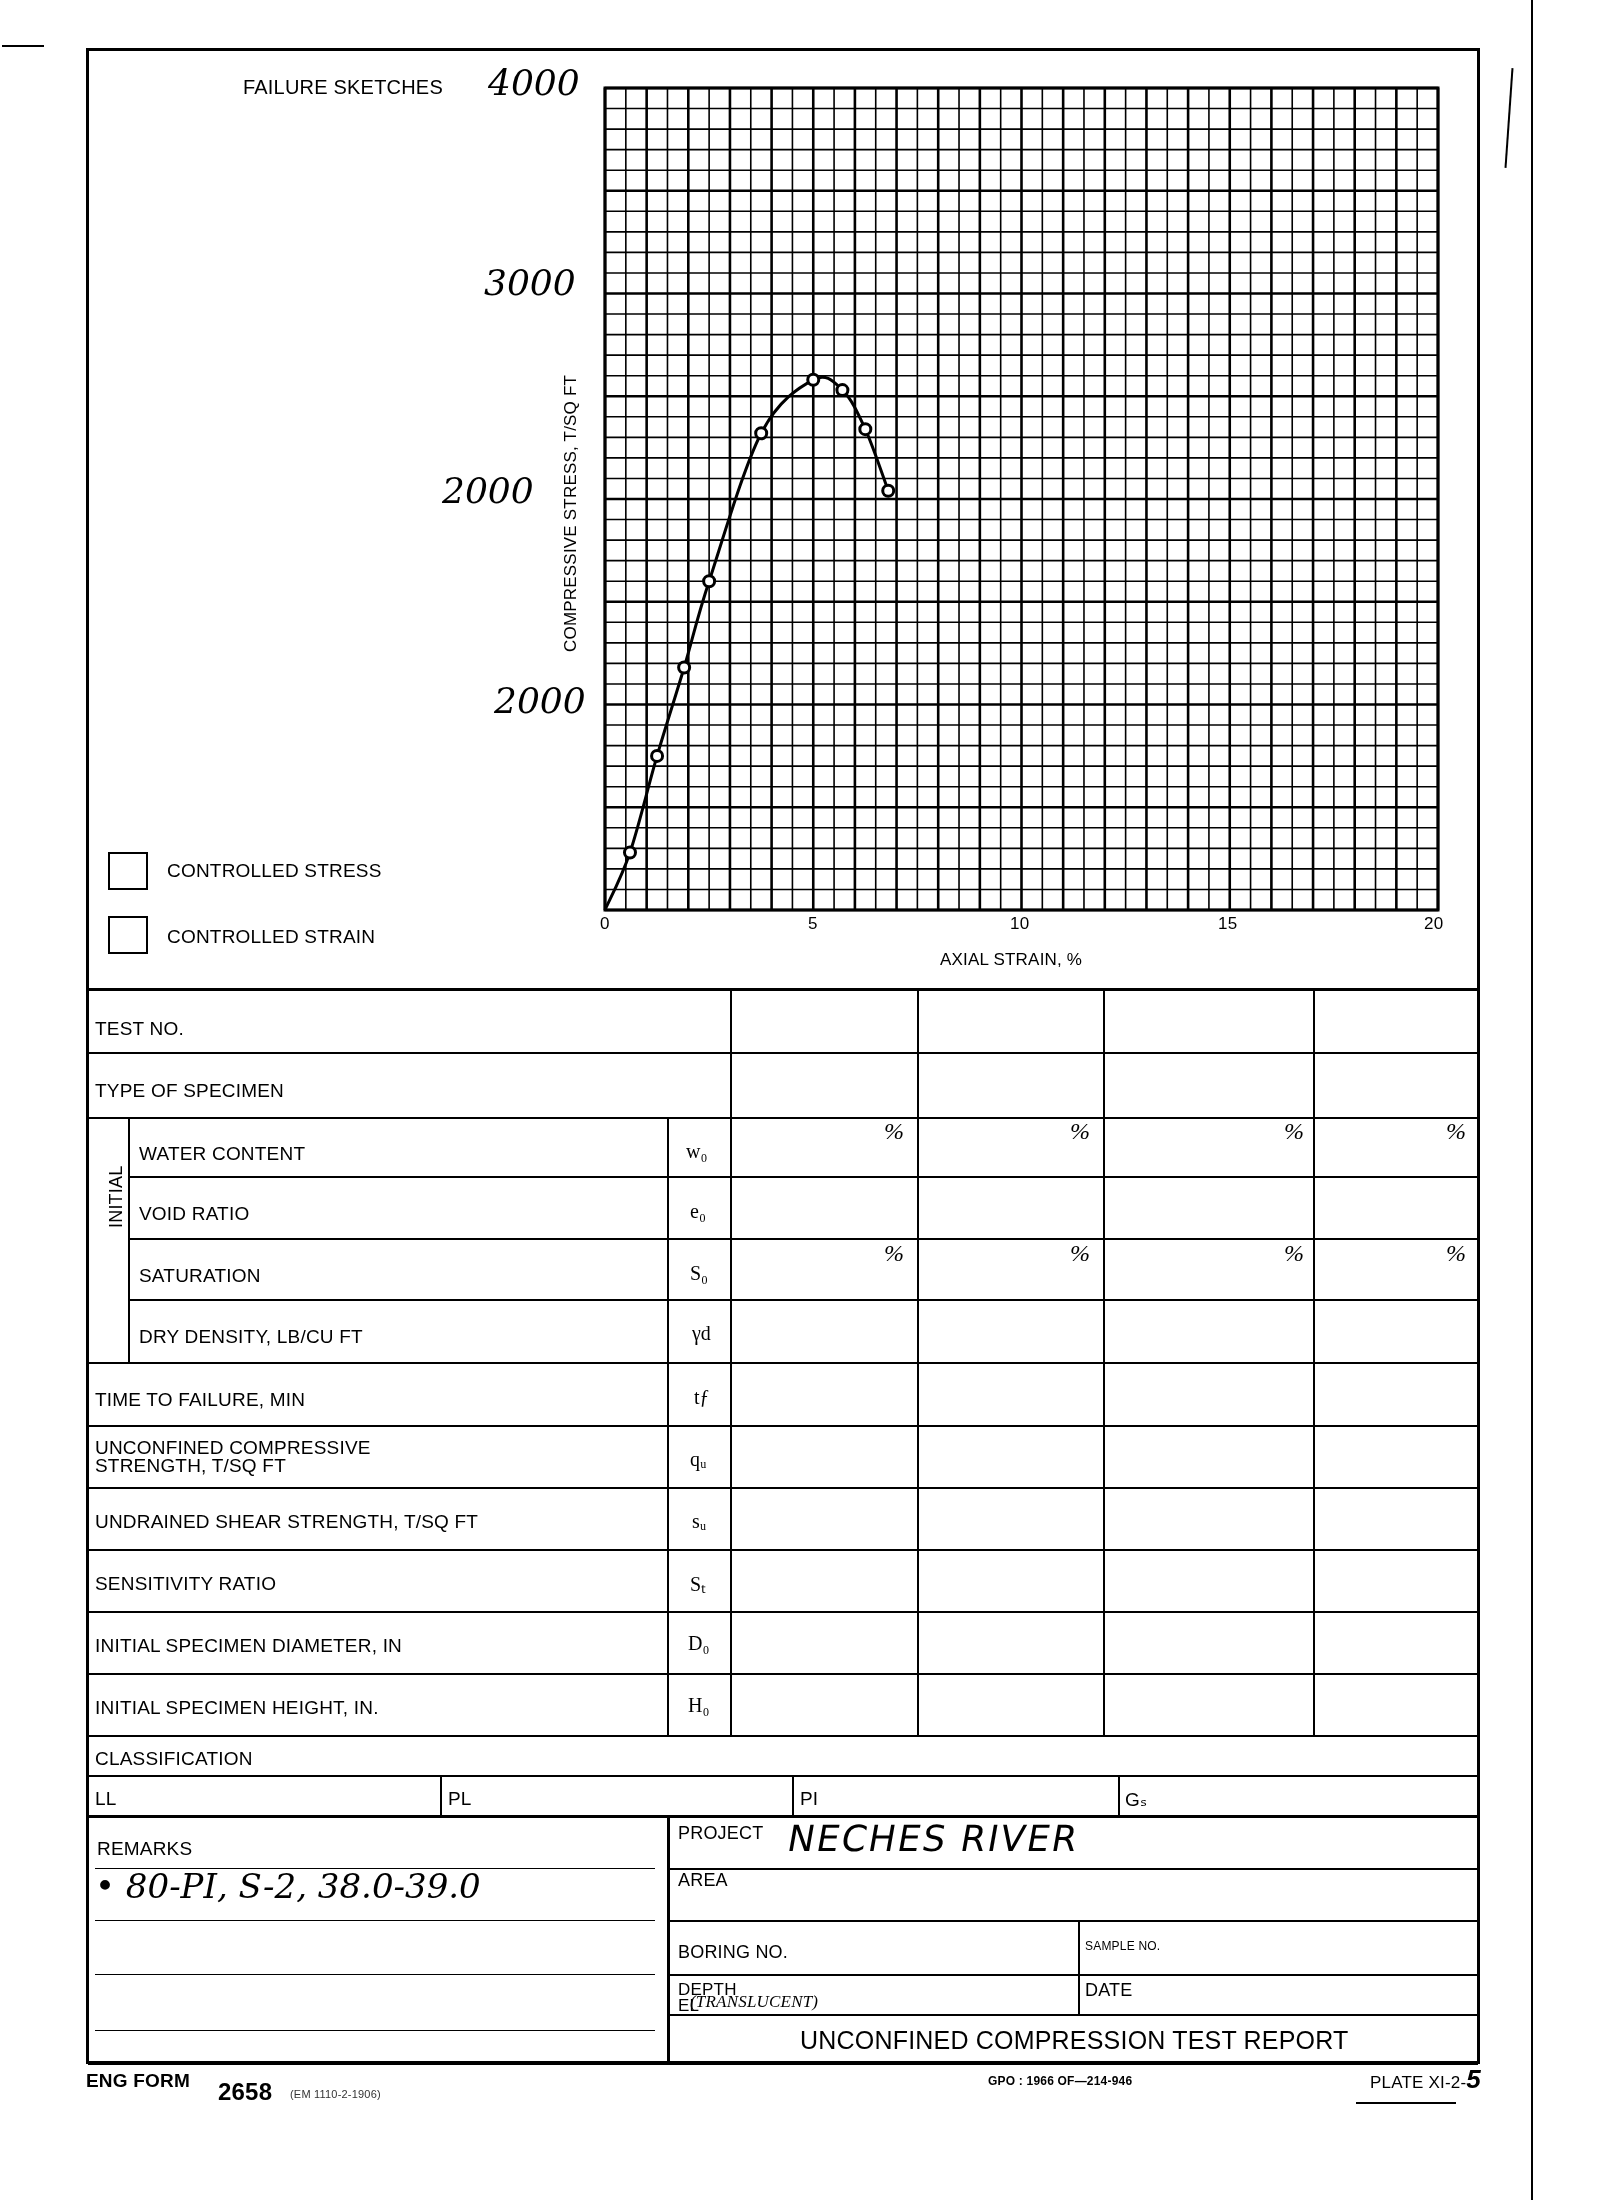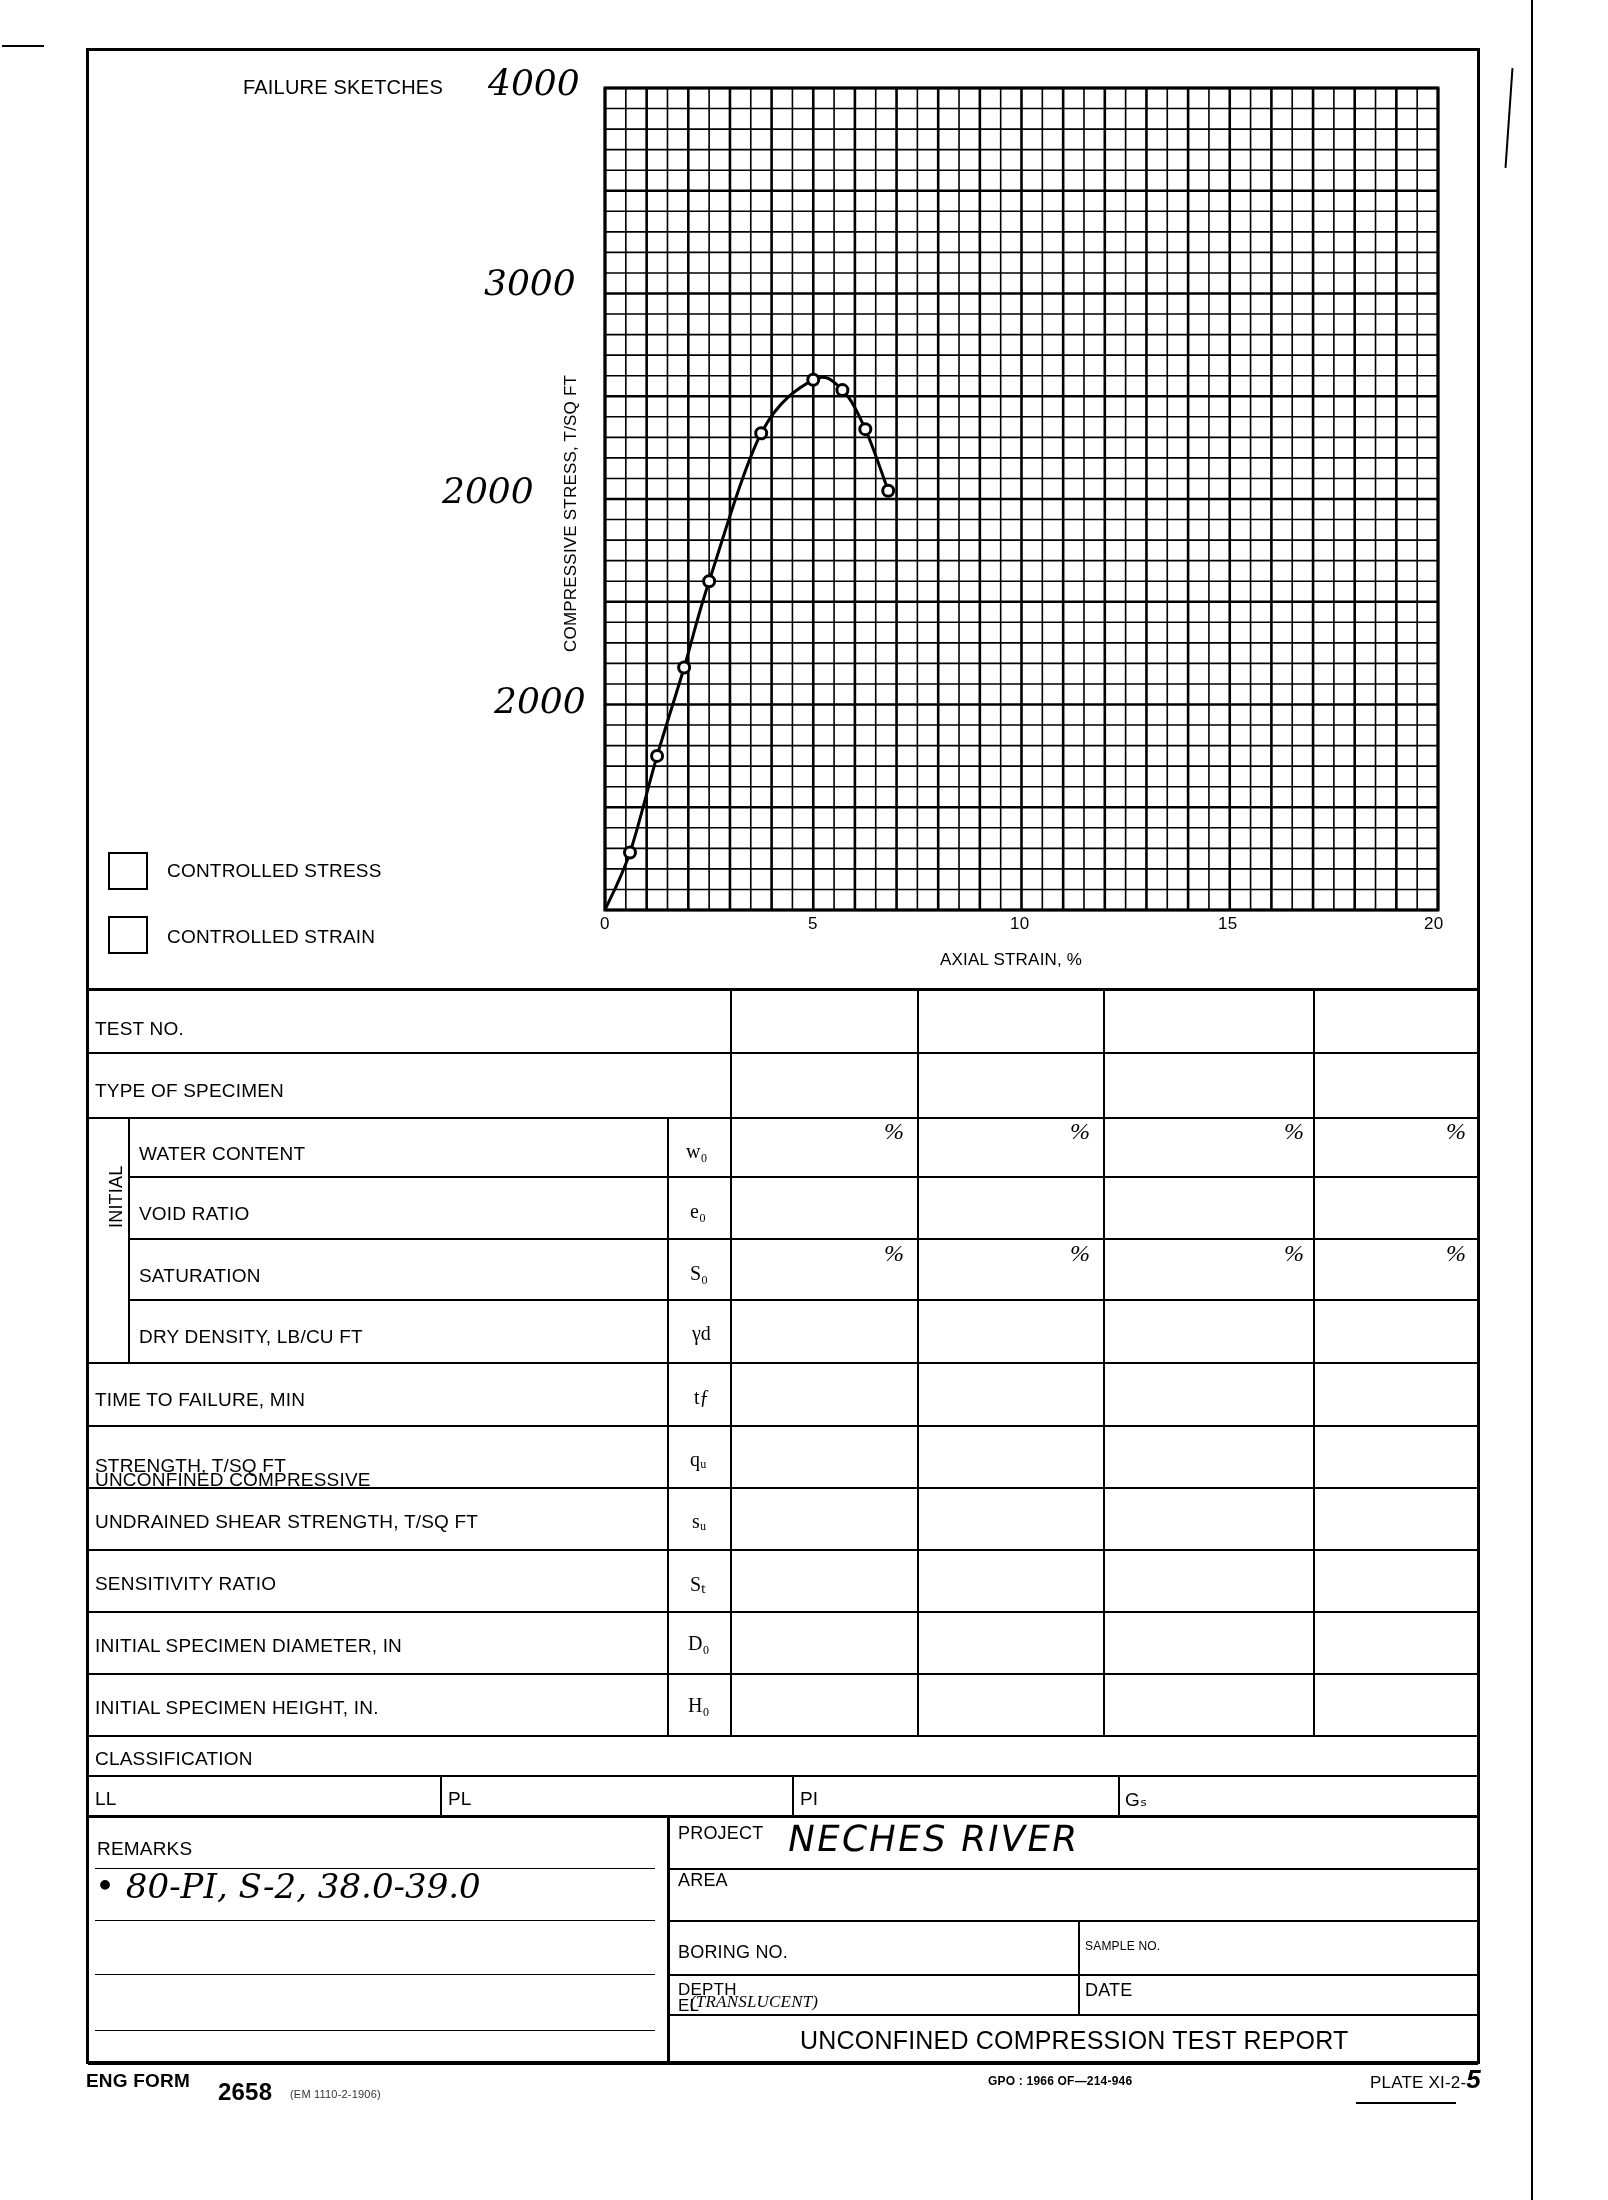--- a/index.html
+++ b/index.html
@@ -185,21 +185,21 @@
   </div>
 
 <div class="lbl" style="left:95px;top:1018px;">TEST NO.</div>
 <div class="lbl" style="left:95px;top:1080px;">TYPE OF SPECIMEN</div>
 <div class="lbl" style="left:82px;top:1228px;font-size:18px;transform-origin:0 0;transform:rotate(-90deg);margin-left:24px;">INITIAL</div>
 <div class="lbl" style="left:139px;top:1143px;">WATER CONTENT</div>
 <div class="lbl" style="left:139px;top:1203px;">VOID RATIO</div>
 <div class="lbl" style="left:139px;top:1265px;">SATURATION</div>
 <div class="lbl" style="left:139px;top:1326px;text-align:center;">DRY  DENSITY,  LB/CU  FT</div>
 <div class="lbl" style="left:95px;top:1389px;">TIME TO FAILURE, MIN</div>
-<div class="lbl" style="left:95px;top:1471px;line-height:18px;">UNCONFINED COMPRESSIVE</div>
+<div class="lbl" style="left:95px;top:1439px;line-height:18px;">UNCONFINED COMPRESSIVE</div>
 <div class="lbl" style="left:95px;top:1457px;line-height:18px;">STRENGTH, T/SQ FT</div>
 <div class="lbl" style="left:95px;top:1511px;">UNDRAINED SHEAR STRENGTH, T/SQ FT</div>
 <div class="lbl" style="left:95px;top:1573px;">SENSITIVITY RATIO</div>
 <div class="lbl" style="left:95px;top:1635px;">INITIAL  SPECIMEN  DIAMETER,  IN</div>
 <div class="lbl" style="left:95px;top:1697px;">INITIAL SPECIMEN HEIGHT, IN.</div>
 
 <div class="sym" style="left:686px;top:1140px;">w₀</div>
 <div class="sym" style="left:690px;top:1200px;">e₀</div>
 <div class="sym" style="left:690px;top:1262px;">S₀</div>
 <div class="sym" style="left:692px;top:1322px;">γd</div>

